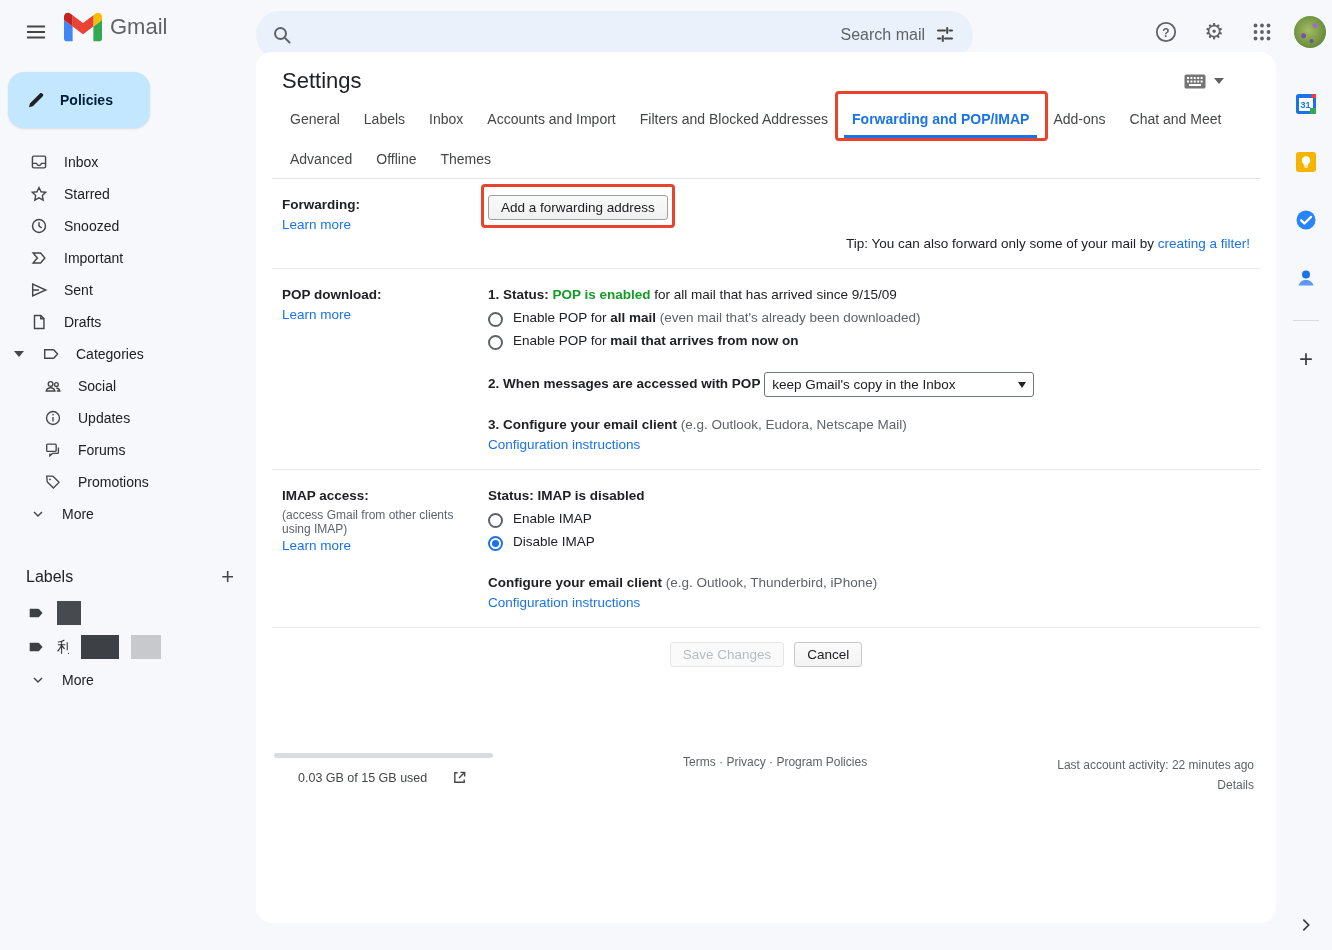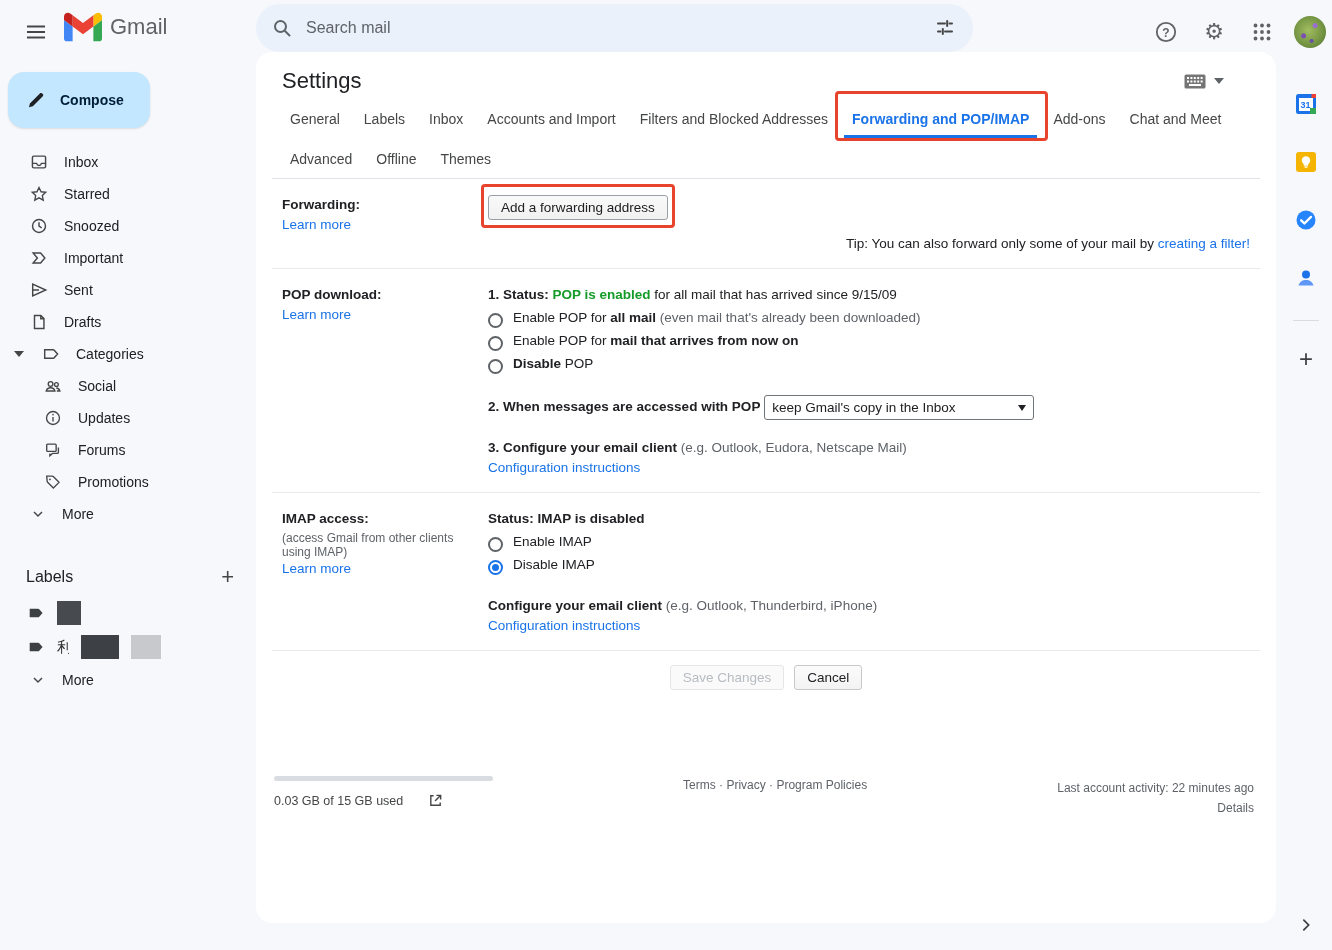--- a/index.html
+++ b/index.html
@@ -9,22 +9,22 @@
     background:#f6f8fc; color:#202124; overflow:hidden; position:relative;
   }
   svg { display:block; }
 
   
   .topbar { position:absolute; top:0; left:0; right:0; height:64px; }
   .hamburger { position:absolute; left:14px; top:10px; width:44px; height:44px;
     display:flex; align-items:center; justify-content:center; border-radius:50%; cursor:pointer; }
   .brand { position:absolute; left:64px; top:12px; display:flex; align-items:center; gap:8px; }
   .brand-text { font-size:22px; color:#5f6368; }
-  .searchbar { position:absolute; left:256px; top:4px; width:717px; height:48px;
-    background:#eaf1fb; border-radius:24px; display:flex; align-items:center; padding:0 8px 0 16px; }
+  .searchbar { position:absolute; left:256px; top:11px; width:717px; height:48px;
+    background:#eaf1fb; border-radius:24px; display:flex; align-items:center; padding:0 8px 0 16px;text-align:right; }
   .searchbar .q { font-size:16px; color:#5f6368; margin-left:14px; flex:1; }
   .iconbtn { width:40px; height:40px; border-radius:50%; display:flex; align-items:center; justify-content:center; cursor:pointer; }
   .top-right { position:absolute; right:6px; top:12px; display:flex; align-items:center; gap:8px; }
   .gear-glyph { font-size:22px; color:#5f6368; line-height:1; }
   .avatar { width:32px; height:32px; border-radius:50%; margin-left:4px;
     background:
       radial-gradient(circle at 30% 62%, #7a4fb0 0 2px, transparent 3px),
       radial-gradient(circle at 66% 30%, #9a6fd0 0 2px, transparent 3px),
       radial-gradient(circle at 55% 78%, #6a4fa0 0 1.5px, transparent 2.5px),
       radial-gradient(circle at 45% 45%, #a3bd60, #6d8f3f 65%, #4e692c); }
@@ -69,40 +69,40 @@
   .ann-tab { top:-9px; bottom:-6px; left:-9px; right:-11px; }
   .ann-btn { top:-11px; bottom:-8px; left:-7px; right:-7px; }
 
   .section { display:grid; grid-template-columns:188px 1fr; padding:16px 10px 14px 10px;
     border-bottom:1px solid #e8eaed; font-size:13.5px; line-height:20px;gap:18px; }
   .sec-label b { font-size:13.5px; }
   .sec-label .small { font-size:12px; color:#5f6368; width:175px; line-height:14px; margin-top:2px; }
   a.lnk { color:#1a73e8; text-decoration:none; cursor:pointer; }
   .green { color:#149b28; font-weight:bold; }
   .muted { color:#5f6368; }
-  .row { display:flex; align-items:flex-end; gap:10px; margin:3px 0; }
+  .row { display:flex; align-items:center; gap:10px; margin:3px 0; }
   .radio { width:15px; height:15px; border:2px solid #5f6368; border-radius:50%; flex:none; margin-top:2px; }
   .radio.checked { border-color:#1a73e8; position:relative; }
   .radio.checked::after { content:""; position:absolute; inset:2px; background:#1a73e8; border-radius:50%; }
   .gap { height:18px; }
 
   .btn { font-family:"Liberation Sans",sans-serif; font-size:13.5px; color:#202124;
     background:linear-gradient(#f9f9f9,#f1f1f1); border:1px solid #9aa0a6; border-radius:3px;
     padding:4px 12px; cursor:pointer; }
   .select { display:inline-flex; align-items:center; justify-content:space-between; width:270px; height:25px;
     border:1px solid #70757a; border-radius:3px; padding:0 7px; font-size:13.5px; vertical-align:middle; cursor:pointer; }
   .select .chev { width:0; height:0; border-left:4.5px solid transparent; border-right:4.5px solid transparent; border-top:6px solid #202124; }
 
   .actions { display:flex; justify-content:center; gap:10px; padding:14px 0 10px 0; }
   .btn.disabled { color:#b8bcc1; background:#fafafa; border-color:#e4e6e8; cursor:default; }
   .btn.cancel { background:linear-gradient(#fbfbfb,#f3f3f3); border-color:#c6c9cc; }
 
   .footer { display:flex; justify-content:space-between; margin-top:68px; padding:0 6px 0 2px; }
   .meter { width:219px; height:5px; background:#d9dce1; border-radius:3px; margin:8px 0 12px 0; }
-  .storage-line { display:flex; align-items:center; gap:25px; font-size:12.5px; color:#444746; }
+  .storage-line { display:flex; align-items:center; gap:25px; font-size:12.5px; color:#444746;margin-left:24px; }
   .foot-center { font-size:12px; color:#5f6368; margin-top:10px; }
   .foot-right { text-align:right; font-size:12px; color:#5f6368; margin-top:10px; line-height:20px; }
 
   
   .rail { position:absolute; right:0; top:64px; width:52px; bottom:0; display:flex; flex-direction:column; align-items:center; }
   .rail .iconbtn { width:36px; height:36px; margin-top:22px; }
   .rail-div { width:26px; height:1px; background:#dadce0; margin-top:24px; }
   .rail-plus { font-size:24px; color:#3c4043; margin-top:24px; cursor:pointer; }
   .rail-chev { position:absolute; bottom:18px; left:50%; transform:translateX(-50%); cursor:pointer; }
 </style>
@@ -175,21 +175,21 @@
   </div>
 </div>
 
 <div class="sidebar">
   <div class="compose">
     <span>
       <svg width="20" height="20" viewBox="0 0 20 20">
           <path fill="#202124" d="M3 17.2l.9-3.8 10-10c.6-.6 1.6-.6 2.2 0l.7.7c.6.6.6 1.6 0 2.2l-10 10z"></path>
         </svg>
     </span>
-    <span>Compose</span>
+    <span>Policies</span>
   </div>
 
   <div class="nav">
     <div class="nav-item">
       <span>
           <svg width="18" height="18" viewBox="0 0 20 20" fill="none" stroke="#444746" stroke-width="1.6">
             <rect x="2.7" y="3.5" width="14.6" height="13" rx="1.5"></rect>
             <path d="M2.7 11.5h4.6c.4 1.5 1.4 2.3 2.7 2.3s2.3-.8 2.7-2.3h4.6"></path>
           </svg>
         </span>
@@ -398,24 +398,20 @@
         <b>1. Status: </b><span class="green">POP is enabled</span><span> for all mail that has arrived since 9/15/09</span>
       </div>
       <div class="row">
         <span class="radio"></span>
         <span><span>Enable POP for </span><b>all mail</b><span class="muted"> (even mail that's already been downloaded)</span></span>
       </div>
       <div class="row">
         <span class="radio"></span>
         <span><span>Enable POP for </span><b>mail that arrives from now on</b></span>
       </div>
-      <div class="row">
-        <span class="radio"></span>
-        <span><b>Disable</b><span> POP</span></span>
-      </div>
       <div class="gap"></div>
       <div>
         <b>2. When messages are accessed with POP</b>
         <span class="select">
           <span>keep Gmail's copy in the Inbox</span>
           <span class="chev"></span>
         </span>
       </div>
       <div class="gap"></div>
       <div>

